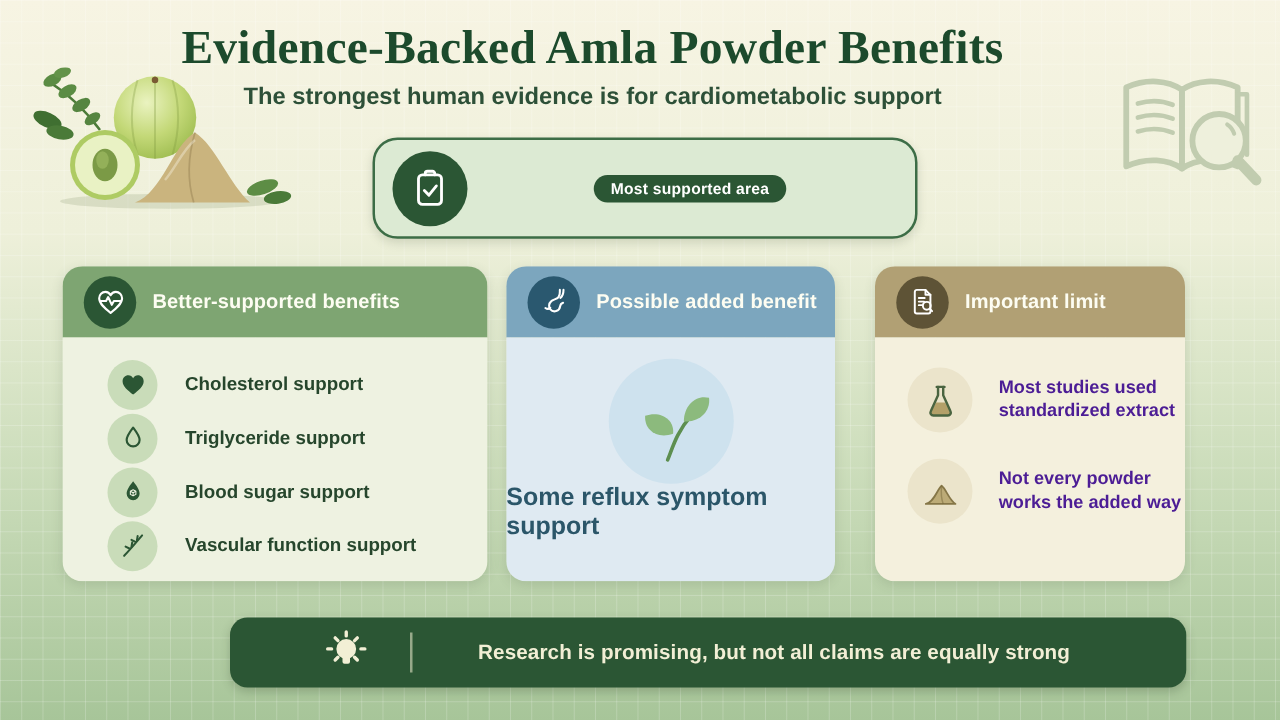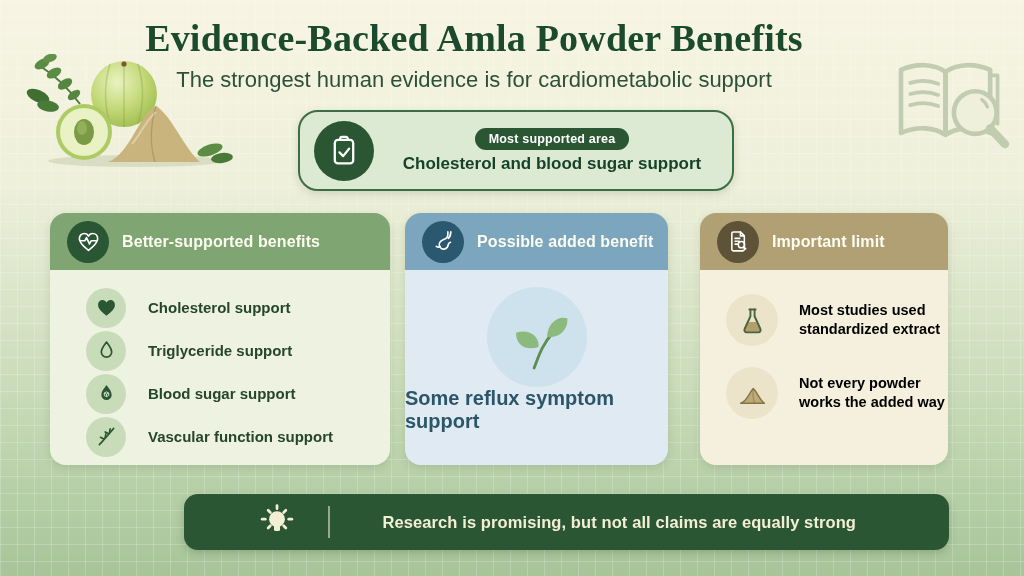--- a/index.html
+++ b/index.html
@@ -8,21 +8,21 @@
     background:
       linear-gradient(rgba(255,255,255,.20) 1px, transparent 1px),
       linear-gradient(90deg, rgba(255,255,255,.20) 1px, transparent 1px),
       linear-gradient(180deg,#f7f4e3 0%,#eef0da 32%,#cfdfbe 62%,#a7c599 100%);
     background-size:17px 17px,17px 17px,100% 100%;}
 
   
   .hdr{position:absolute;left:0;top:18px;width:948px;text-align:center;}
   .hdr h1{margin:0;font-family:"Liberation Serif",serif;font-weight:bold;
     font-size:38px;line-height:1.1;color:#1c4a2c;letter-spacing:.2px;}
-  .hdr p{margin:7px 0 14px;font-size:22px;font-weight:normal;color:#2d5038;}
+  .hdr p{margin:7px 0 14px;font-size:19px;font-weight:bold;color:#2d5038;}
 
   
   .amla-art{position:absolute;left:14px;top:54px;width:228px;height:114px;}
   .book-mark{position:absolute;left:888px;top:55px;width:130px;height:105px;opacity:.85;}
 
   
   .highlight{position:absolute;left:298px;top:110px;width:436px;height:81px;
     background:#dcead3;border:2px solid #3c6d46;border-radius:20px;
     box-shadow:0 3px 8px rgba(70,90,60,.18);
     display:flex;align-items:center;box-sizing:border-box;padding:0 16px 0 14px;gap:14px;}
@@ -66,21 +66,21 @@
   .sprout-circle{margin-top:17px;width:100px;height:100px;border-radius:50%;background:#cee2ee;
     display:flex;align-items:center;justify-content:center;}
   .sprout-circle svg{width:72px;height:72px;}
   .mid-caption{font-size:20px;font-weight:bold;color:#2b5669;}
 
   
   .l-item{display:flex;align-items:center;gap:21px;margin-bottom:21px;}
   .l-item .ic{width:52px;height:52px;border-radius:50%;background:#ebe4cb;
     display:flex;align-items:center;justify-content:center;flex:0 0 auto;}
   .l-item .ic svg{width:31px;height:31px;}
-  .l-item .lbl{font-size:14.5px;font-weight:bold;color:#000000;line-height:1.3;width:162px;}
+  .l-item .lbl{font-size:14.5px;font-weight:bold;color:#4c1d95;line-height:1.3;width:162px;}
 
   
   .note-bar{position:absolute;left:143px;top:494px;width:765px;height:56px;background:#2b5634;
     border-radius:14px;display:flex;align-items:center;box-shadow:0 3px 8px rgba(50,70,45,.25);
     box-sizing:border-box;padding-left:74px;margin-left:41px;}
   .note-bar .bulb{width:38px;height:38px;flex:0 0 auto;}
   .v-div{width:1.5px;height:32px;background:rgba(240,238,210,.55);margin:0 0 0 32px;flex:0 0 auto;}
   .note-text{flex:1;text-align:center;color:#f2efd5;font-weight:bold;font-size:16.5px;
     letter-spacing:.1px;padding-right:40px;}
 </style>
@@ -154,21 +154,20 @@
   <section class="highlight">
     <div class="hl-circle">
       <svg viewBox="0 0 24 24" fill="none" stroke="#ffffff" stroke-width="1.6" stroke-linecap="round" stroke-linejoin="round">
         <rect x="5.5" y="4.2" width="13" height="16.6" rx="2.2"></rect>
         <path d="M9.3 4.2V3.4A1.3 1.3 0 0 1 10.6 2.1h2.8a1.3 1.3 0 0 1 1.3 1.3v.8"></path>
         <path d="M8.8 13l2.6 2.6 4.2-5.2"></path>
       </svg>
     </div>
     <div class="hl-content">
       <span class="pill">Most supported area</span>
-      <div class="hl-title">Cholesterol and blood sugar support</div>
     </div>
   </section>
 
   <section class="col col1">
     <div class="col-head head1">
       <span class="head-circle hc1">
         <svg viewBox="0 0 24 24" fill="none" stroke="#ffffff" stroke-width="1.6" stroke-linecap="round" stroke-linejoin="round">
           <path d="M12 20.5C7.8 17.2 3.2 13.6 3.2 9.3 3.2 6.4 5.4 4.3 8 4.3c1.7 0 3.2 1 4 2.6.8-1.6 2.3-2.6 4-2.6 2.6 0 4.8 2.1 4.8 5 0 4.3-4.6 7.9-8.8 11.2z"></path>
           <path d="M4.5 11.3h4l1.6-3 2.8 6 1.6-3h5"></path>
         </svg>

